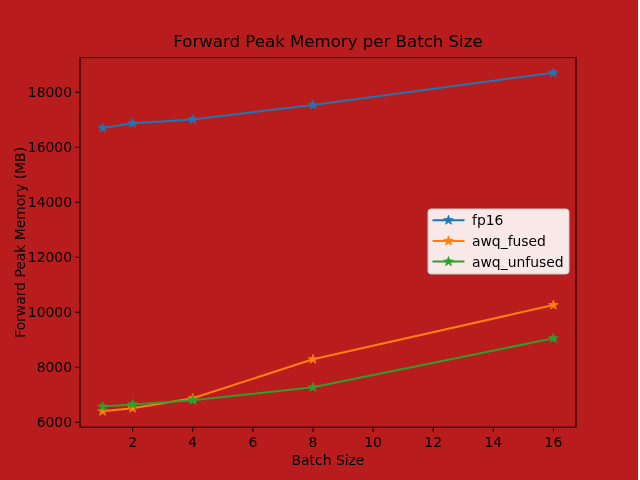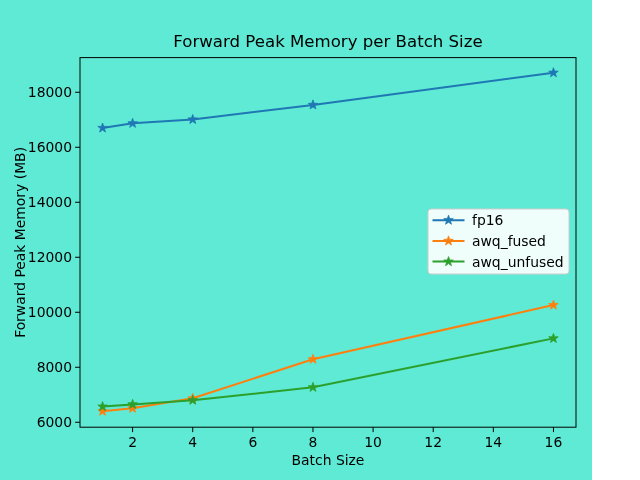--- a/index.html
+++ b/index.html
@@ -6,23 +6,23 @@
     margin: 0;
     padding: 0;
     width: 640px;
     height: 480px;
     background: #ffffff;
     overflow: hidden;
     font-family: "DejaVu Sans", "Liberation Sans", sans-serif;
   }
   .figure {
     position: relative;
-    width: 592px;
+    width: 638px;
     height: 480px;
-    background: #5eead4;
+    background: #b91c1c;
   }
   svg { display: block; }
   text {
     font-family: "DejaVu Sans", "Liberation Sans", sans-serif;
     fill: #000000;
   }
   .chart-title   { font-size: 16.6px; }
   .axis-label    { font-size: 13.9px; }
   .tick-label    { font-size: 13.9px; }
   .legend-label  { font-size: 13.9px; }

